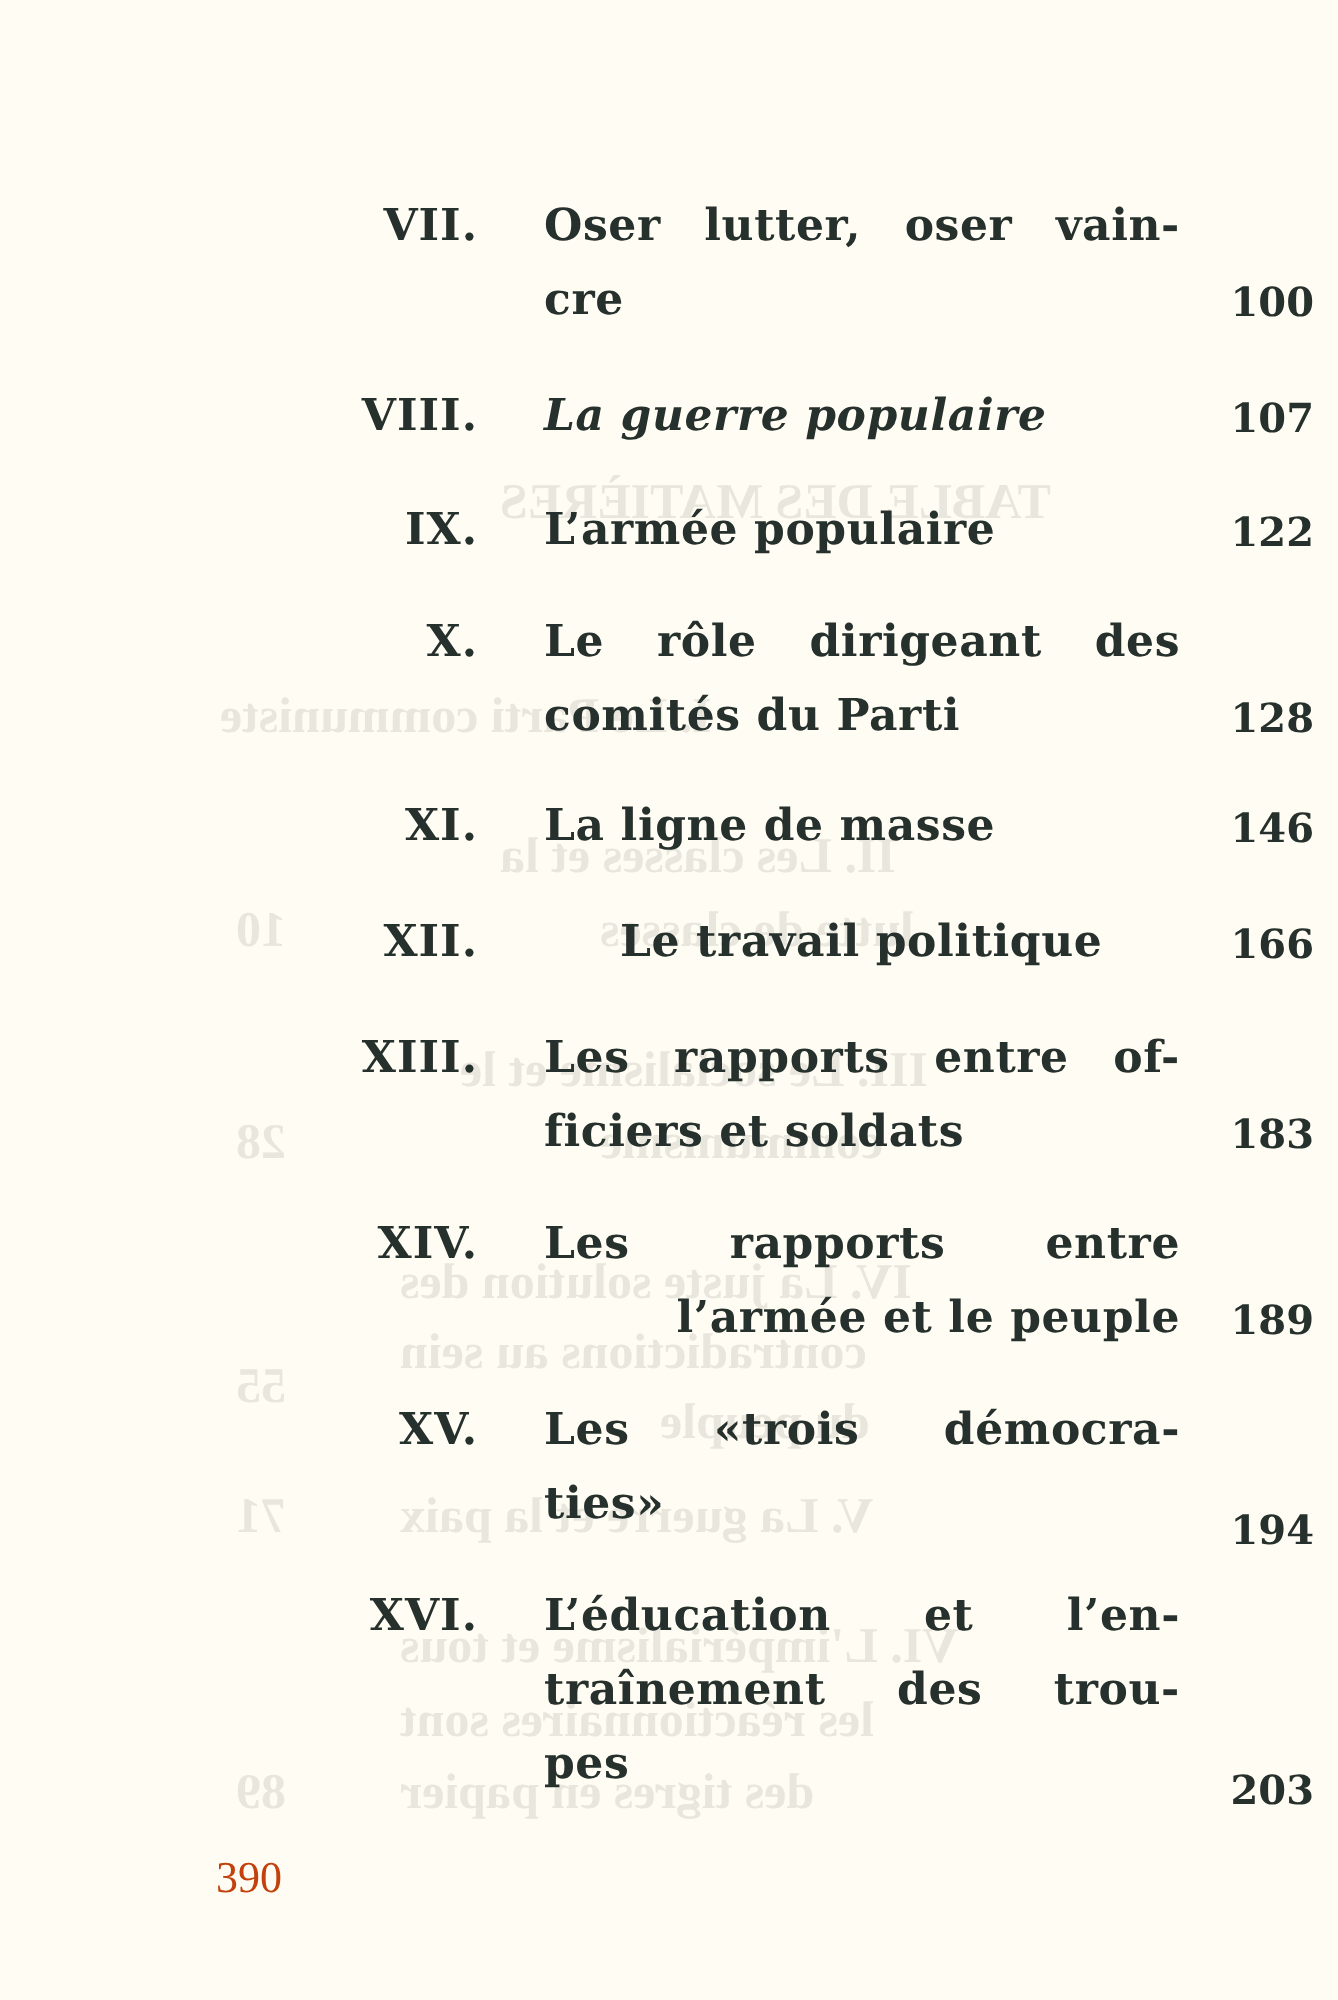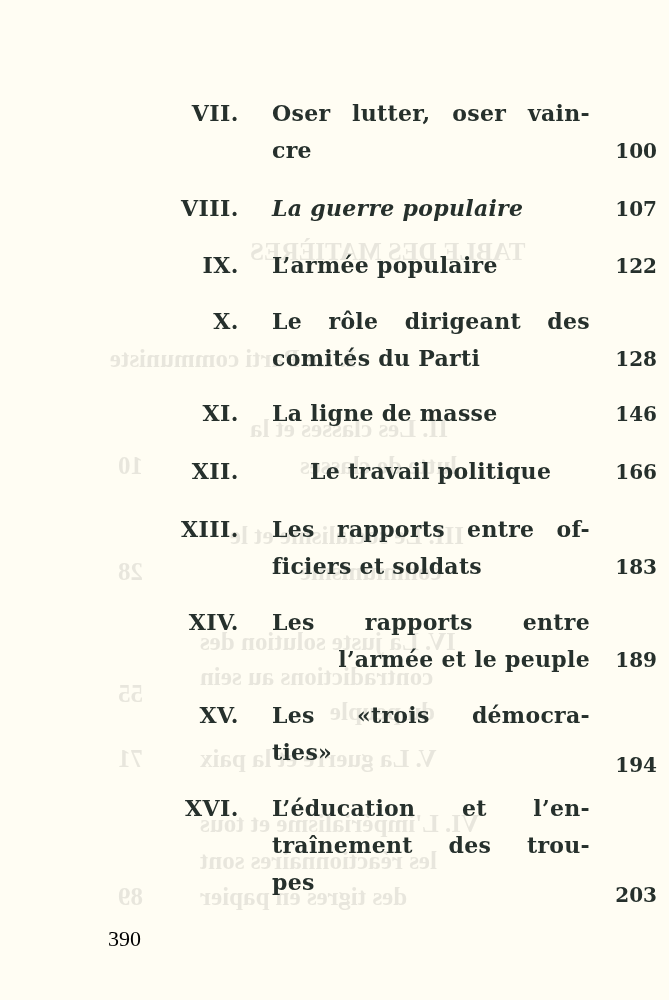--- a/index.html
+++ b/index.html
@@ -68,21 +68,21 @@
       font-weight: bold;
       font-size: 20px;
       font-family: "DejaVu Serif", serif;
     }
     .folio {
       position: absolute;
       left: 108px;
       top: 926px;
       font-family: "Liberation Serif", serif;
       font-size: 22px;
-      color: #000000;
+      color: #c2410c;
     }
   </style>
 </head>
 <body>
 
 <div class="page">
   <div id="bleed-layer">
       <div class="bleed" style="left: 250px; top: 238px;">TABLE DES MATIÈRES</div>
       <div class="bleed" style="left: 110px; top: 345px;">I. Le Parti communiste</div>
       <div class="bleed" style="left: 250px; top: 415px;">II. Les classes et la</div>

